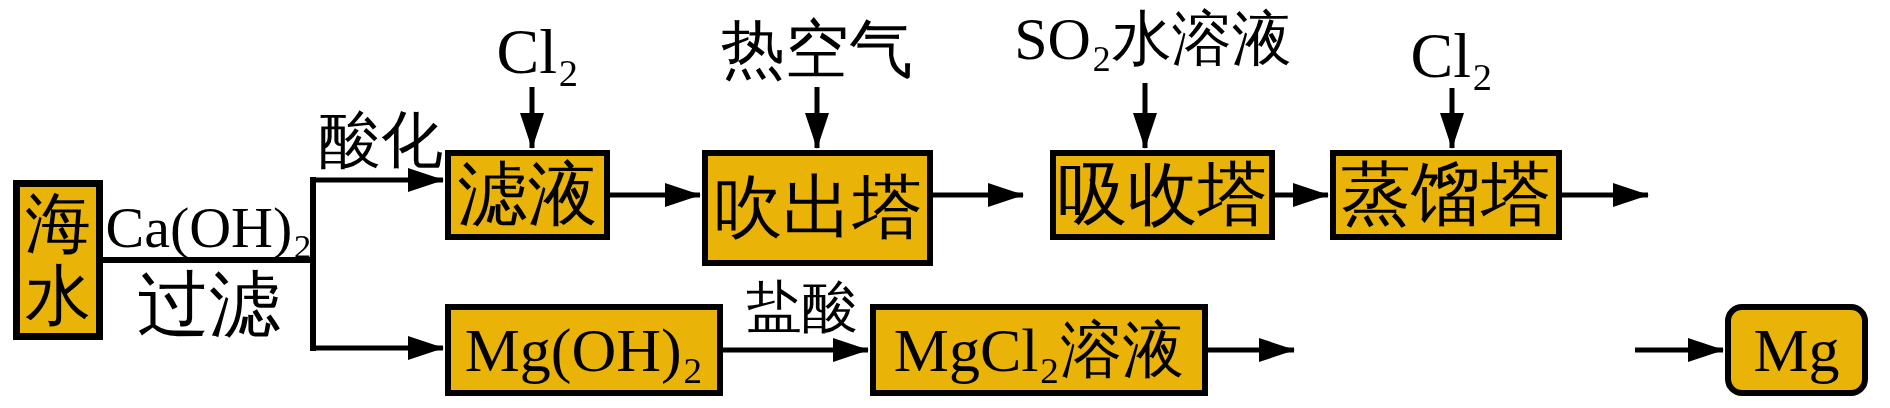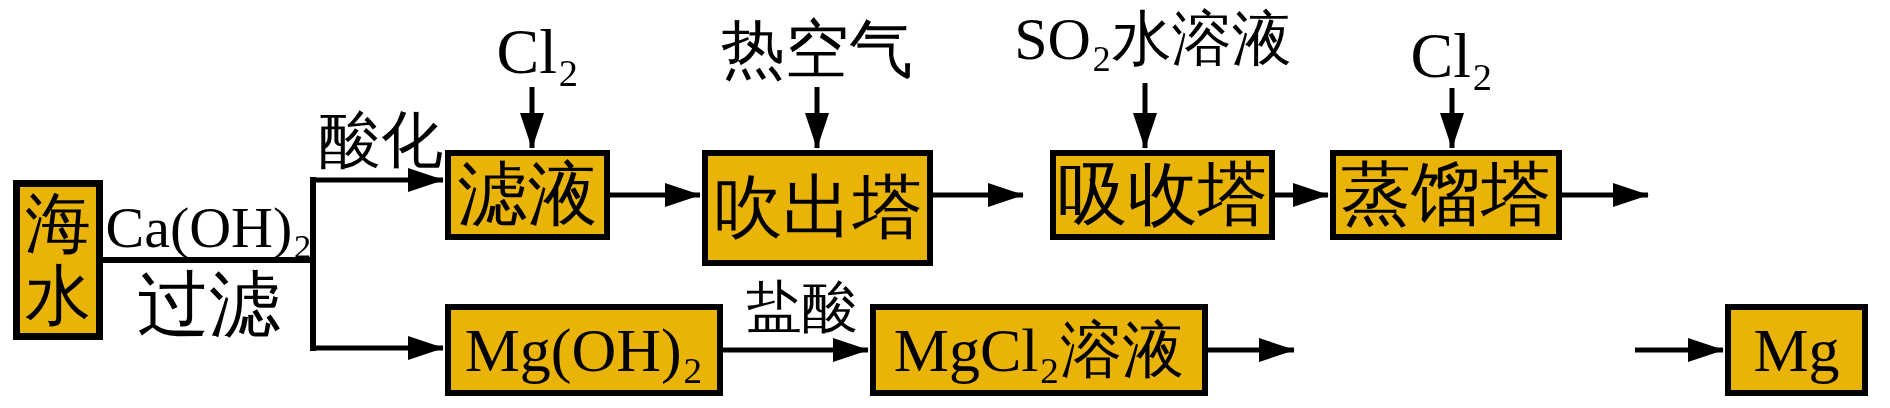--- a/index.html
+++ b/index.html
@@ -52,21 +52,21 @@
   
   .b-lvye     { left: 445px;  top: 150px; width: 165px; height: 90px; }
   .b-chuichu  { left: 702px;  top: 150px; width: 231px; height: 116px; }
   .b-xishou   { left: 1025px; top: 150px; width: 225px; height: 90px; margin-left: 25px; }
   .b-zhengliu { left: 1330px; top: 150px; width: 232px; height: 90px; }
   .b-gongye   { left: 1650px; top: 150px; width: 232px; height: 90px; }
   
   .b-mgoh2    { left: 445px;  top: 304px; width: 278px; height: 92px; }
   .b-mgcl2    { left: 870px;  top: 304px; width: 338px; height: 92px; }
   .b-wushui   { left: 1296px; top: 304px; width: 339px; height: 92px; }
-  .b-mg       { left: 1725px; top: 304px; width: 143px; height: 92px; }
+  .b-mg       { left: 1725px; top: 304px; width: 143px; height: 92px; border-radius: 17px; }
   
   .l-caoh2   { left: 100px;  top: 198px; width: 218px; font-size: 58px; }
   .l-guolv   { left: 100px;  top: 268px; width: 218px; font-size: 72px; }
   .l-suanhua { left: 314px;  top: 108px; width: 134px; font-size: 62px; }
   .l-cl2a    { left: 458px;  top: 18px;  width: 160px; font-size: 64px; }
   .l-reair   { left: 712px;  top: 16px;  width: 210px; font-size: 64px; }
   .l-so2     { left: 1003px; top: 8px;   width: 300px; font-size: 60px; }
   .l-cl2b    { left: 1372px; top: 22px;  width: 160px; font-size: 64px; }
   .l-yansuan { left: 732px;  top: 278px; width: 140px; font-size: 56px; }
 </style>

